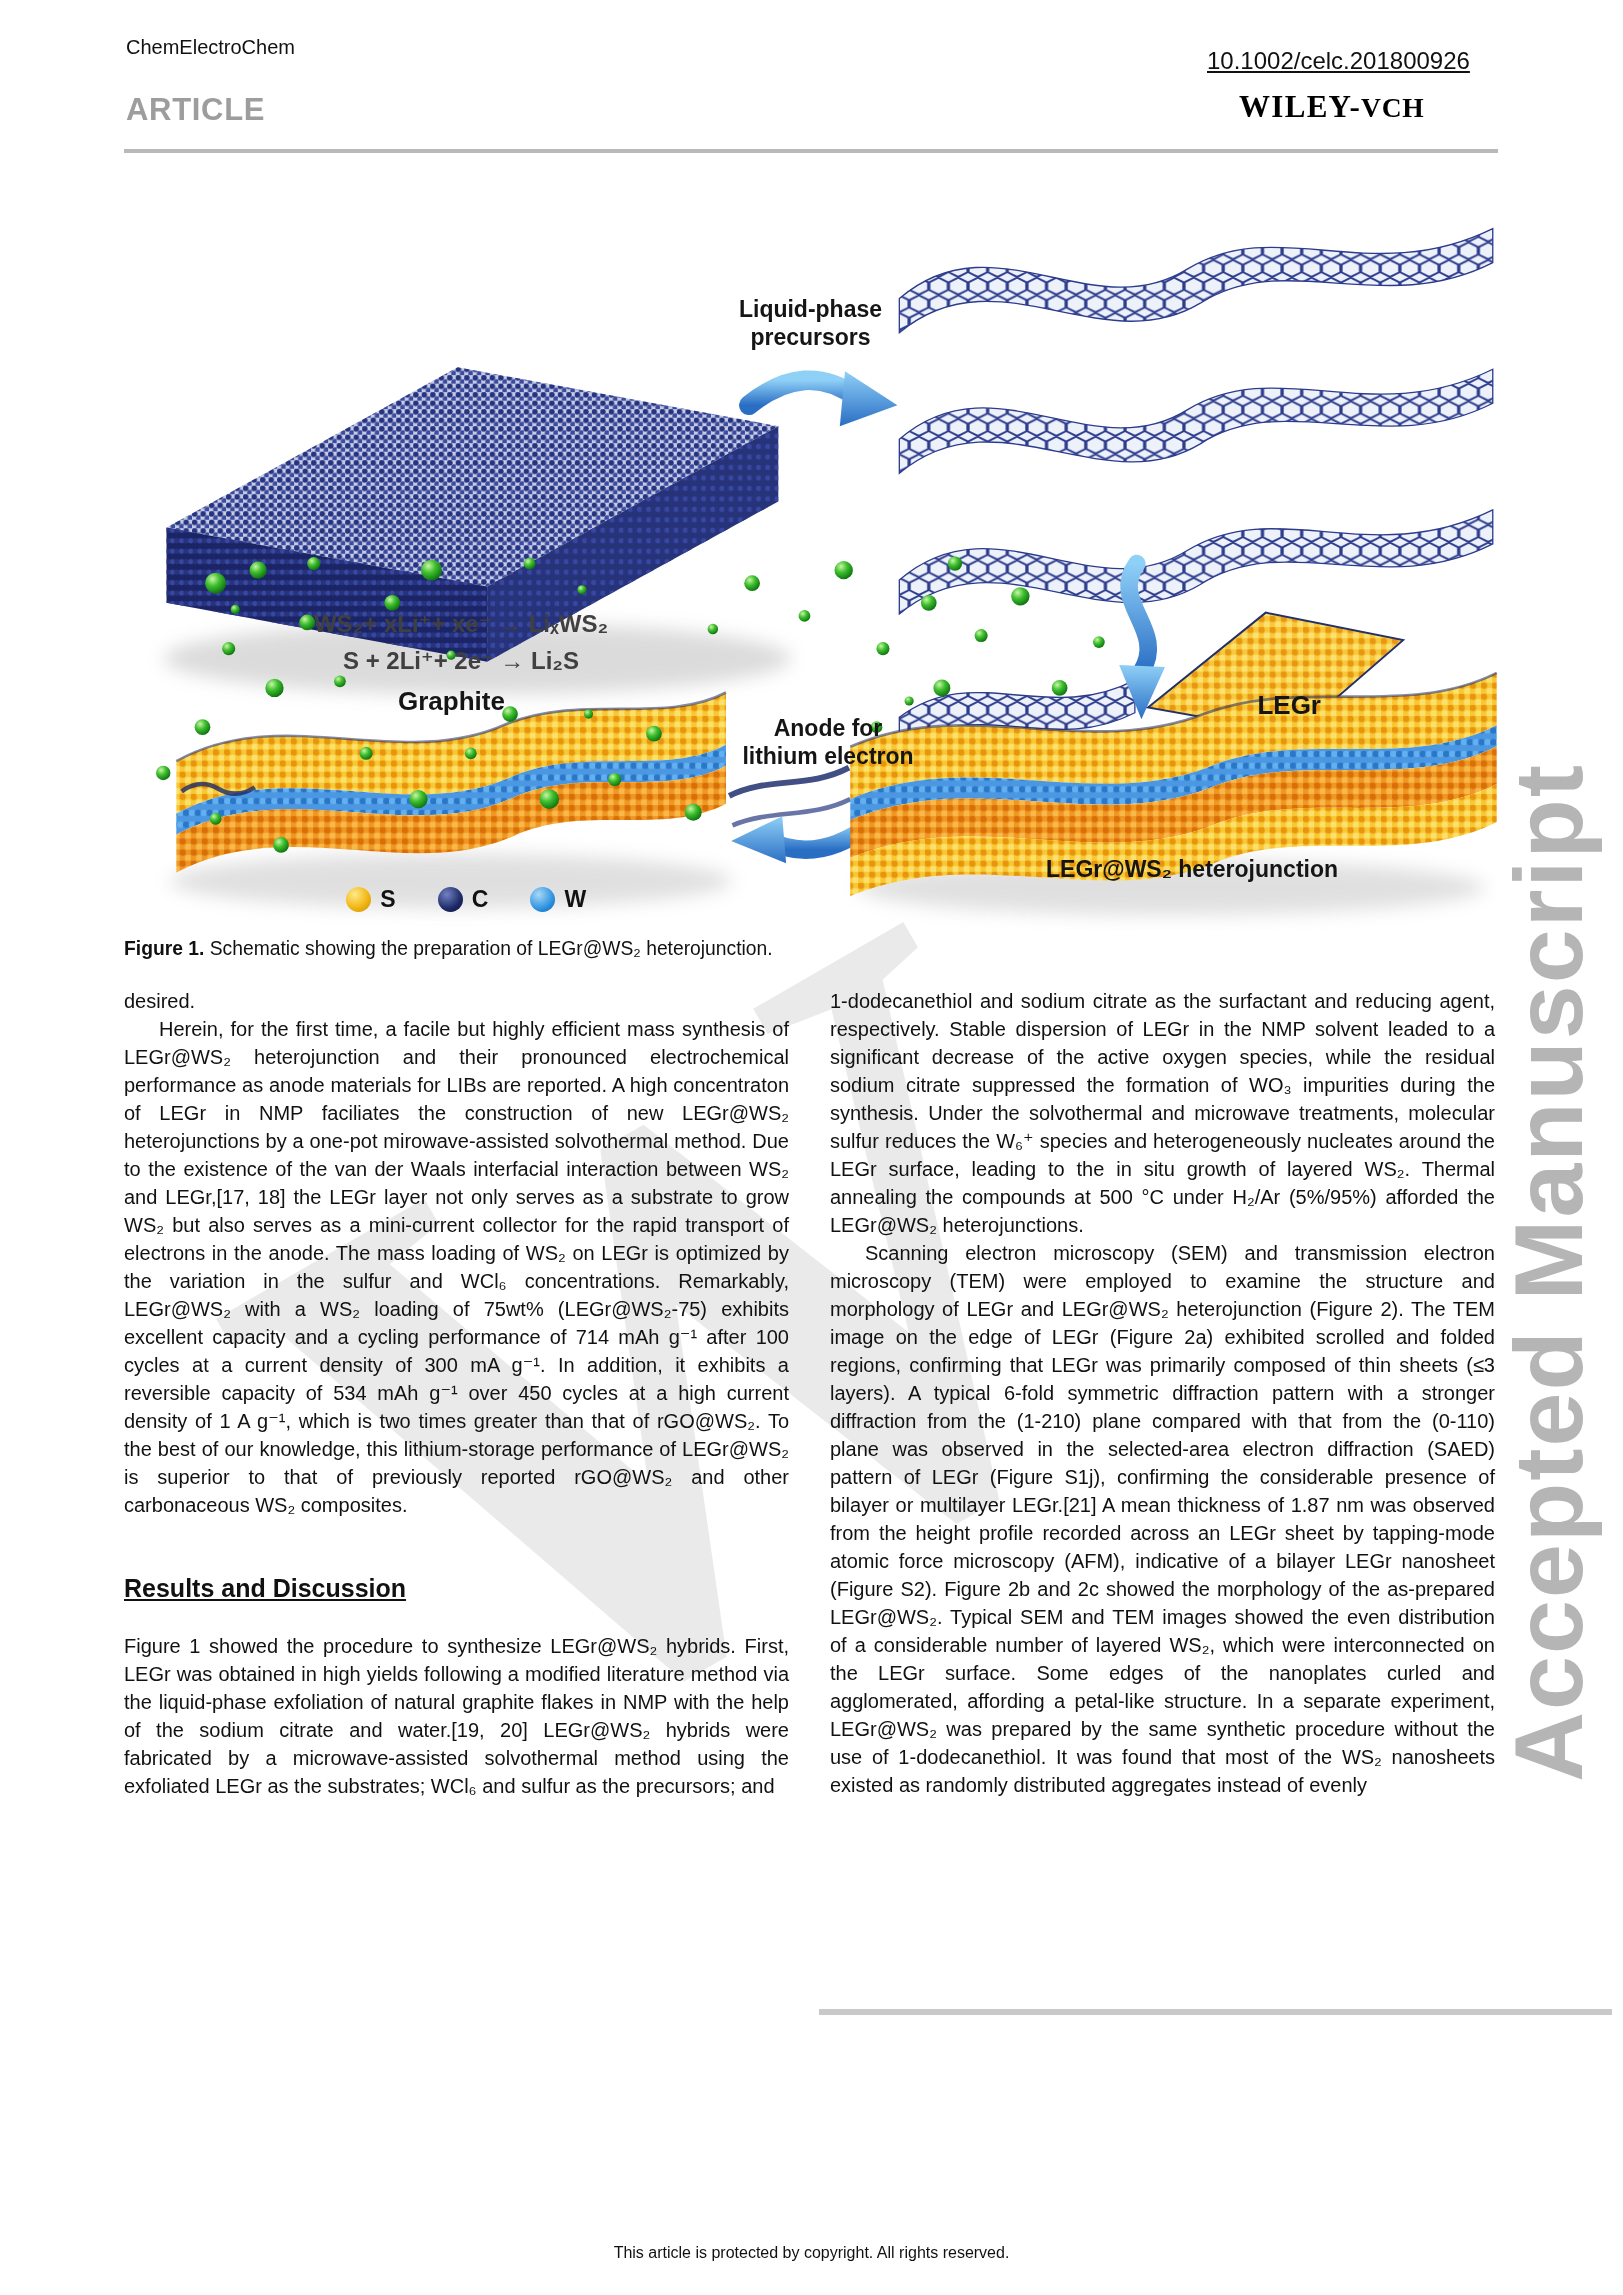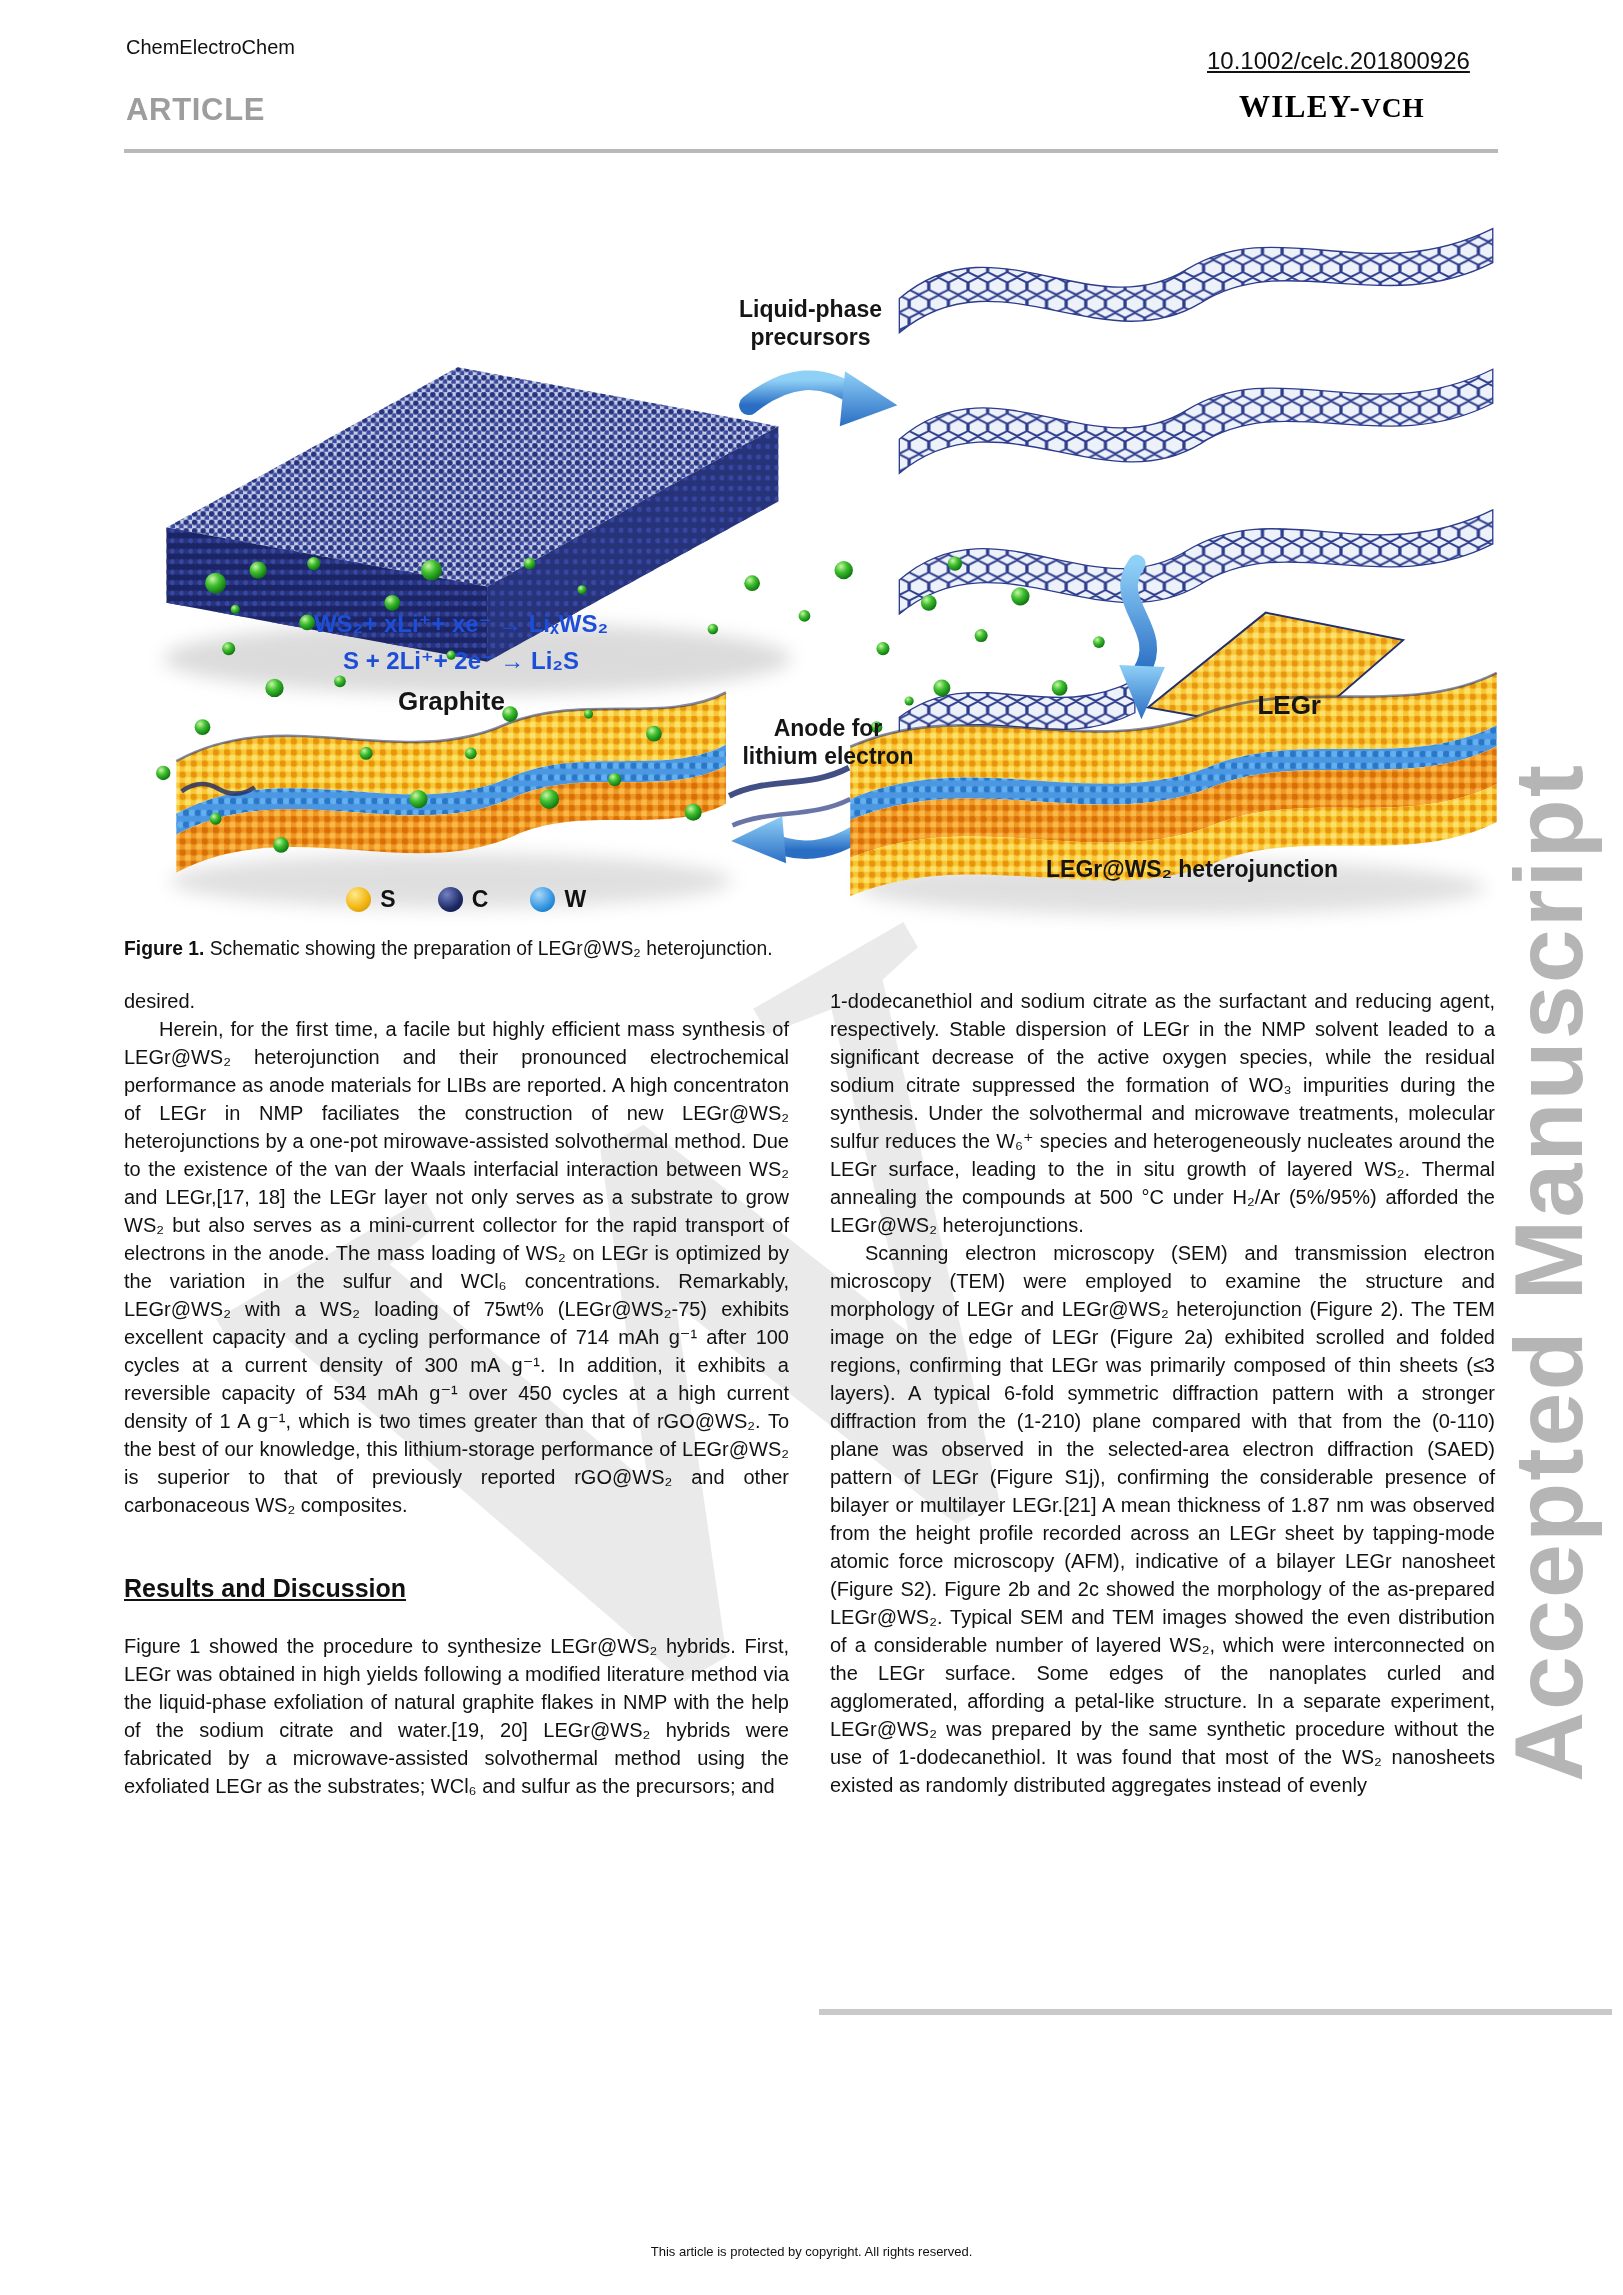--- a/index.html
+++ b/index.html
@@ -19,21 +19,21 @@
 
   
   .fig-svg{position:absolute;left:124px;top:171px;z-index:1;}
   .fig-label{position:absolute;font-weight:bold;color:#151515;text-align:center;line-height:1.2;z-index:2;}
   .lbl-graphite{left:327px;top:686px;width:249px;font-size:26px;}
   .lbl-legr{left:1177px;top:690px;width:144px;font-size:26px;text-align:right;}
   .lbl-exfo{left:705px;top:296px;width:211px;font-size:23px;}
   .lbl-micro{left:1161px;top:607px;width:285px;font-size:23px;}
   .lbl-anode{left:728px;top:715px;width:200px;font-size:23px;}
   .equations{position:absolute;left:258px;top:605px;width:406px;text-align:center;font-weight:bold;
-             font-size:24px;line-height:1.55;z-index:2;color:#1d4ed8;}
+             font-size:24px;line-height:1.55;z-index:2;color:#404040;}
   .legend{position:absolute;left:346px;top:886px;display:flex;gap:42px;align-items:center;
           font-weight:bold;font-size:23px;z-index:2;}
   .legend .item{display:flex;align-items:center;gap:9.2px;}
   .sphere{width:25px;height:25px;border-radius:50%;display:inline-block;}
   .sphere-s{background:radial-gradient(circle at 35% 30%, #ffe98a, #f2b714 55%, #c88a05);}
   .sphere-c{background:radial-gradient(circle at 35% 30%, #7381c2, #1c2a66 60%, #0c1435);}
   .sphere-w{background:radial-gradient(circle at 35% 30%, #a8d8f8, #2f93e0 60%, #0f5fa8);}
   .lbl-product{left:1046px;top:856px;width:497px;font-size:23px;text-align:left;}
 
   .caption{position:absolute;left:124px;top:938px;width:1073px;font-size:19.3px;z-index:2;}
@@ -47,21 +47,21 @@
   .col-right{left:830px;top:987px;}
   .col h2{font-size:25px;font-weight:bold;text-align:left;margin:55px 0 30px 0;text-decoration:underline;}
 
   
   .diag-wm{position:absolute;left:281px;top:936px;z-index:0;line-height:1;
            font-family:"Liberation Serif","DejaVu Serif",serif;font-weight:bold;font-size:818px;
            color:#d9d9d9;opacity:.55;transform:rotate(-30deg);}
   .vwm{position:absolute;left:1493px;top:571px;height:1211px;writing-mode:vertical-rl;
        transform:rotate(180deg);font-size:97px;font-weight:bold;color:#b5b5b5;letter-spacing:2px;z-index:1;}
   .gray-bar{position:absolute;left:819px;top:2009px;width:793px;height:5.9px;background:#c9c9c9;z-index:0;}
-  .footer{position:absolute;left:0;top:2244px;width:1623px;text-align:center;font-size:13px;z-index:2;}
+  .footer{position:absolute;left:0;top:2244px;width:1623px;text-align:center;font-size:16px;z-index:2;}
 </style>
 </head>
 <body>
 
 <div class="page">
 
   <div class="journal">ChemElectroChem</div>
   <div class="doi">10.1002/celc.201800926</div>
   <div class="article-type">ARTICLE</div>
   <div class="publisher">

